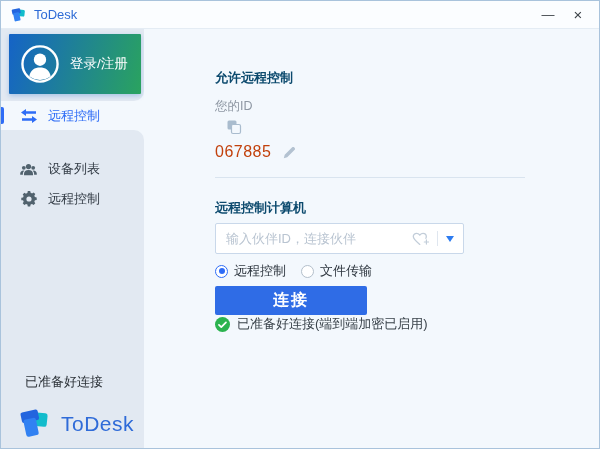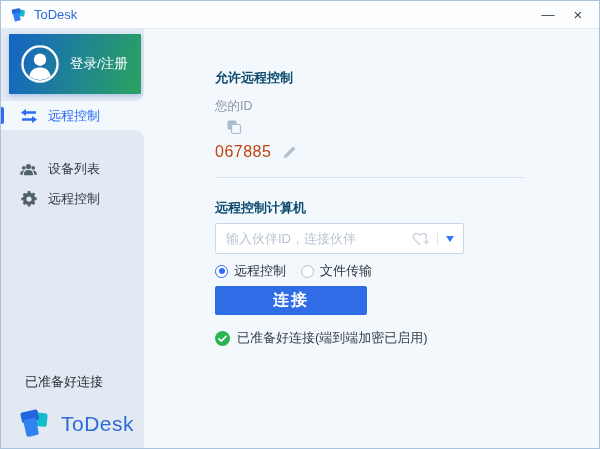--- a/index.html
+++ b/index.html
@@ -81,21 +81,21 @@
   .radio.checked { border-color:#2e6cf6; }
   .radio.checked::after { content:""; position:absolute; inset:2.5px; border-radius:50%;
                           background:#2e6cf6; }
   .mode-label { font-size:13px; color:#2f3740; margin-left:6px; }
 
   .connect { display:block; margin-top:6px; width:152px; height:29px; border:none;
              background:#2f6ce6; border-radius:2px; color:#fff; font-size:16px;
              font-weight:bold; letter-spacing:2px; cursor:pointer;
              font-family:"Liberation Sans", sans-serif; }
 
-  .status { margin-top:14px; display:flex; align-items:center; }
+  .status { display:flex; align-items:center; }
   .status-text { font-size:13px; color:#39424a; margin-left:7px; }
 </style>
 </head>
 <body>
 
 <div class="window">
 
   <div class="titlebar">
     <span class="tb-logo">
       <svg width="16" height="16" viewBox="0 0 34 34">

